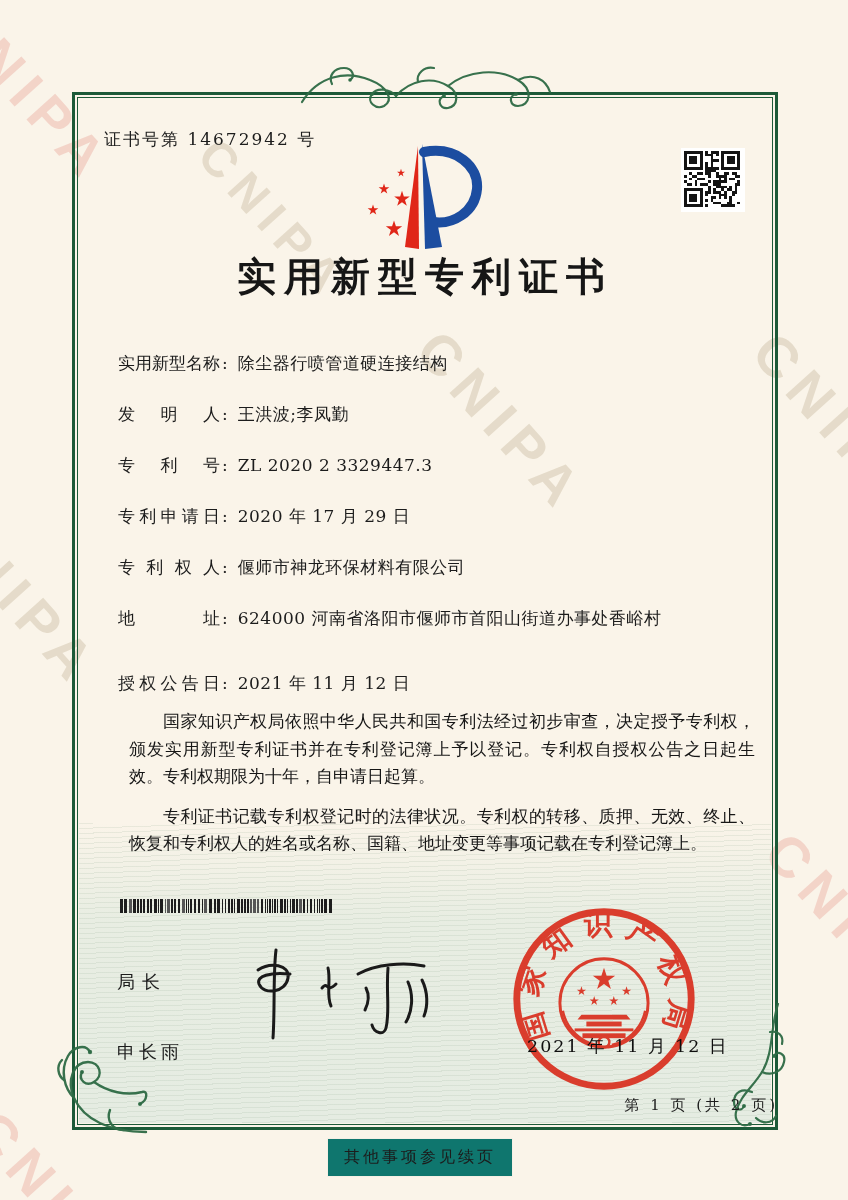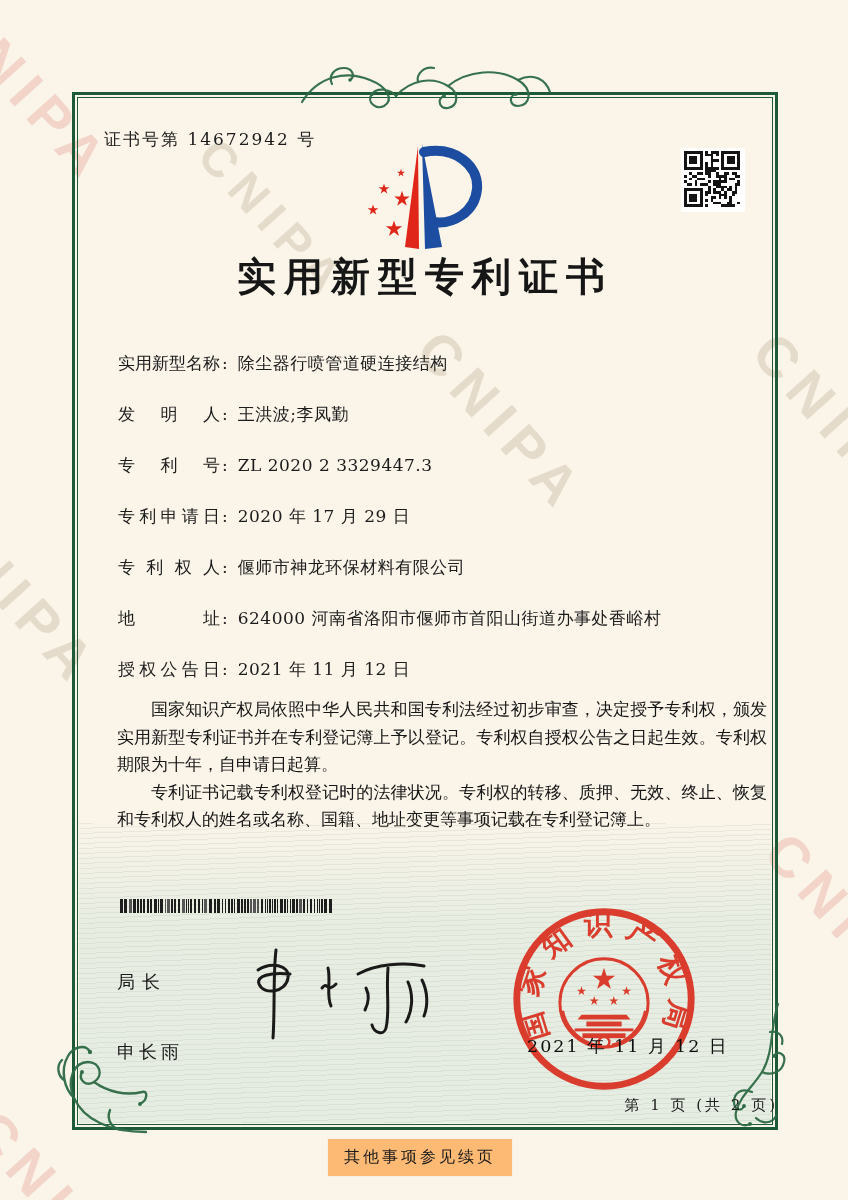--- a/index.html
+++ b/index.html
@@ -44,44 +44,44 @@
   }
   
   .fields{position:absolute;left:118px;top:352px;width:650px;z-index:3;font-size:17px;}
   .frow{height:51px;line-height:23px;white-space:nowrap;}
   .frow .lbl{
     display:inline-block;width:102px;text-align:justify;text-align-last:justify;
     vertical-align:top;
   }
   .frow .colon{display:inline-block;margin:0 10px 0 2px;vertical-align:top;}
   .frow .val{display:inline-block;vertical-align:top;letter-spacing:0.5px;}
-  .frow.double{display:flex;}
+  .frow.double{display:flex;align-items:center;}
   .pair1{width:337px;}
   
   .body-text{
     position:absolute;left:117px;top:696px;width:650px;z-index:3;
     font-size:17px;line-height:27.5px;color:#161616;
   }
-  .body-text p{margin:0;text-indent:2em;text-align:justify;}
+  .body-text p{margin:12px;text-indent:2em;text-align:justify;}
   
   .barcode{position:absolute;left:120px;top:899px;z-index:3;}
   .sig-title{position:absolute;left:117px;top:970px;font-size:18px;letter-spacing:7px;z-index:3;}
   .sig-name{position:absolute;left:117px;top:1040px;font-size:18px;letter-spacing:4px;z-index:3;}
   .signature{position:absolute;left:246px;top:940px;z-index:3;}
   .seal{position:absolute;left:506px;top:901px;z-index:3;}
   .seal-date{
     position:absolute;left:527px;top:1034px;z-index:4;
     font-size:17.5px;letter-spacing:2px;color:#0e0e0e;white-space:nowrap;
   }
   .page-num{
     position:absolute;left:72px;top:1096px;width:706px;text-align:right;
     font-size:15px;letter-spacing:3px;z-index:3;
   }
   .note-box{
-    position:absolute;left:328px;top:1139px;background:#fdba74;
+    position:absolute;left:328px;top:1139px;background:#0f766e;
     padding:8px 16px;font-size:16px;letter-spacing:3px;z-index:3;
     box-shadow:0 0 0 1px rgba(0,0,0,0.02);
   }
 </style>
 </head>
 <body>
 
 <div class="wm pink" style="left:-22px;top:-12px;">CNIPA</div>
 <div class="wm tan" style="left:228px;top:128px;font-size:48px;">CNIPA</div>
 <div class="wm tan" style="left:452px;top:318px;">CNIPA</div>

